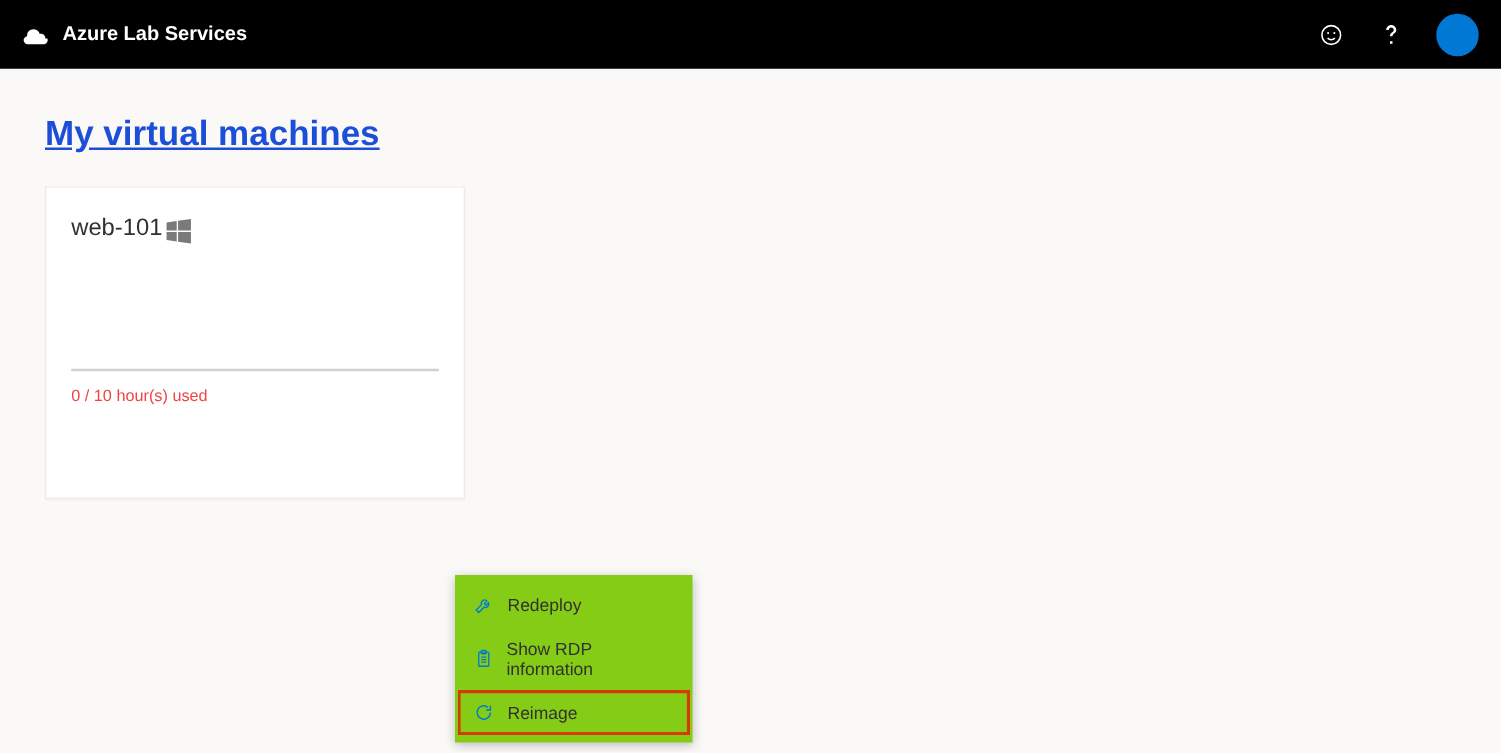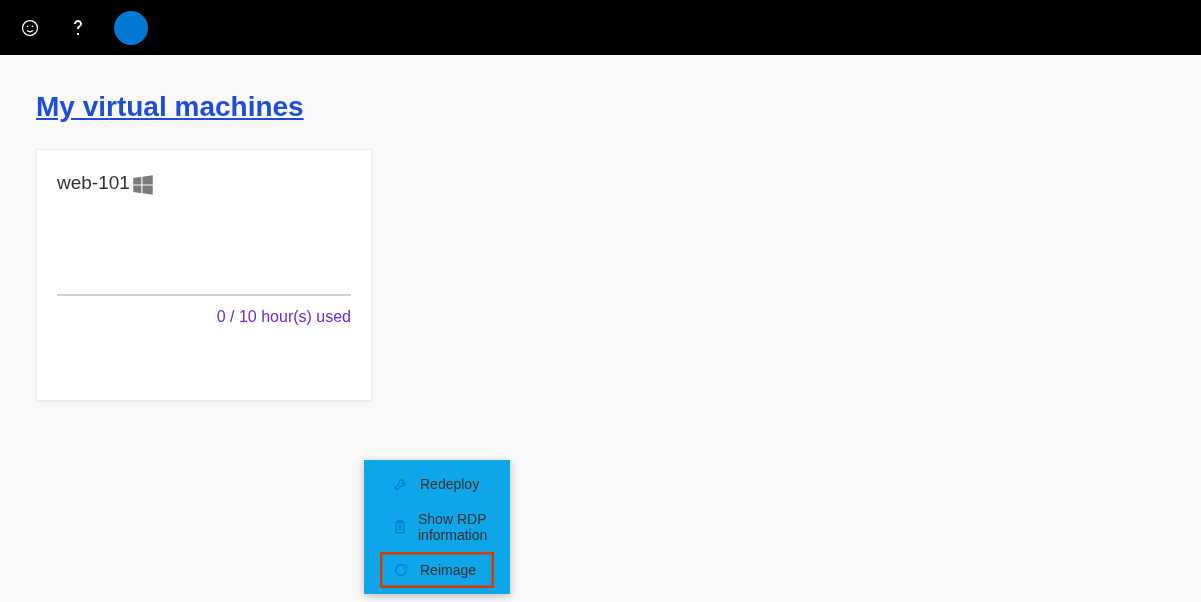--- a/index.html
+++ b/index.html
@@ -17,42 +17,48 @@
     .page { padding:36px; position:relative; }
     .page-title { font-size:28px; font-weight:600; color:#1d4ed8; margin-bottom:26px;text-decoration:underline; }
 
     
     .vm-card { width:336px; background:#fff; border:1px solid #edebe9; box-shadow:0 1px 2px rgba(0,0,0,.05); padding-top:22px; position:relative; }
     .vm-card-top { padding:0 20px; display:flex; align-items:flex-start; }
     .vm-name { font-size:19px; font-weight:400; color:#323130; }
     .os-icon { color:#7a7a7a; }
     .spacer { height:92px; }
     .progress-track { margin:0 20px; height:2px; background:#d2d0ce; }
-    .hours { padding:12px 20px 0 20px; font-size:16px; color:#6d28d9;text-align:right; }
+    .hours { padding:12px 20px 0 20px; font-size:13px; color:#ef4444; }
     .spacer2 { height:74px; }
     .vm-footer { border-top:1px solid #edebe9; display:flex; align-items:center; justify-content:space-between; padding:10px 14px 12px 14px; }
     .footer-left { display:flex; align-items:center; gap:12px; }
     .toggle { width:38px; height:18px; border-radius:10px; border:1px solid #323130; background:#fff; position:relative; cursor:pointer; }
     .toggle-knob { position:absolute; left:2px; top:2px; width:12px; height:12px; border-radius:50%; background:#323130; }
     .status { font-size:14px; color:#323130; }
     .footer-right { display:flex; align-items:center; gap:16px; color:#605e5c; }
     .icon-btn { cursor:pointer; display:flex; align-items:center; justify-content:center; color:#605e5c; }
     .more-dots { display:flex; flex-direction:column; gap:2px; padding:4px; }
     .more-dots span { width:3px; height:3px; border-radius:50%; background:#605e5c; }
 
     
-    .context-menu { position:absolute; left:364px; top:405px; width:146px; background:#0ea5e9; box-shadow:0 2px 8px rgba(0,0,0,.25); padding:6px 16px; }
+    .context-menu { position:absolute; left:364px; top:405px; width:190px; background:#84cc16; box-shadow:0 2px 8px rgba(0,0,0,.25); padding:6px 2px; }
     .menu-item { display:flex; align-items:center; gap:10px; padding:9px 12px; font-size:14px; color:#323130; cursor:pointer; }
     .menu-icon { width:18px; height:18px; color:#0078d4; display:flex; align-items:center; justify-content:center; }
     .highlight { box-shadow: inset 0 0 0 2.5px #d83b01; }
   </style>
 </head>
 <body>
 
 <div class="header">
+  <div class="header-left">
+    <svg width="22" height="22" viewBox="0 0 24 24" fill="#fff">
+        <path d="M20 15c0-2.2-1.8-4-4-4-.3 0-.6 0-.9.1C14.4 8.7 12.1 7 9.5 7 6.5 7 4 9.5 4 12.5c0 .2 0 .4 0 .5C2.3 13.3 1 14.8 1 16.5 1 18.4 2.6 20 4.5 20h14c1.9 0 3.5-1.6 3.5-3.5 0-.5-.1-1-.3-1.5H20z"></path>
+      </svg>
+    <span class="header-title">Azure Lab Services</span>
+  </div>
   <div class="header-right">
     <div class="header-icon-btn">
       <svg width="20" height="20" viewBox="0 0 24 24" fill="none" stroke="#fff" stroke-width="1.5">
           <circle cx="12" cy="12" r="9"></circle>
           <circle cx="9" cy="10" r="1" fill="#fff" stroke="none"></circle>
           <circle cx="15" cy="10" r="1" fill="#fff" stroke="none"></circle>
           <path d="M8.5 15c1 1 2 1.5 3.5 1.5s2.5-.5 3.5-1.5"></path>
         </svg>
     </div>
     <div class="header-icon-btn">

